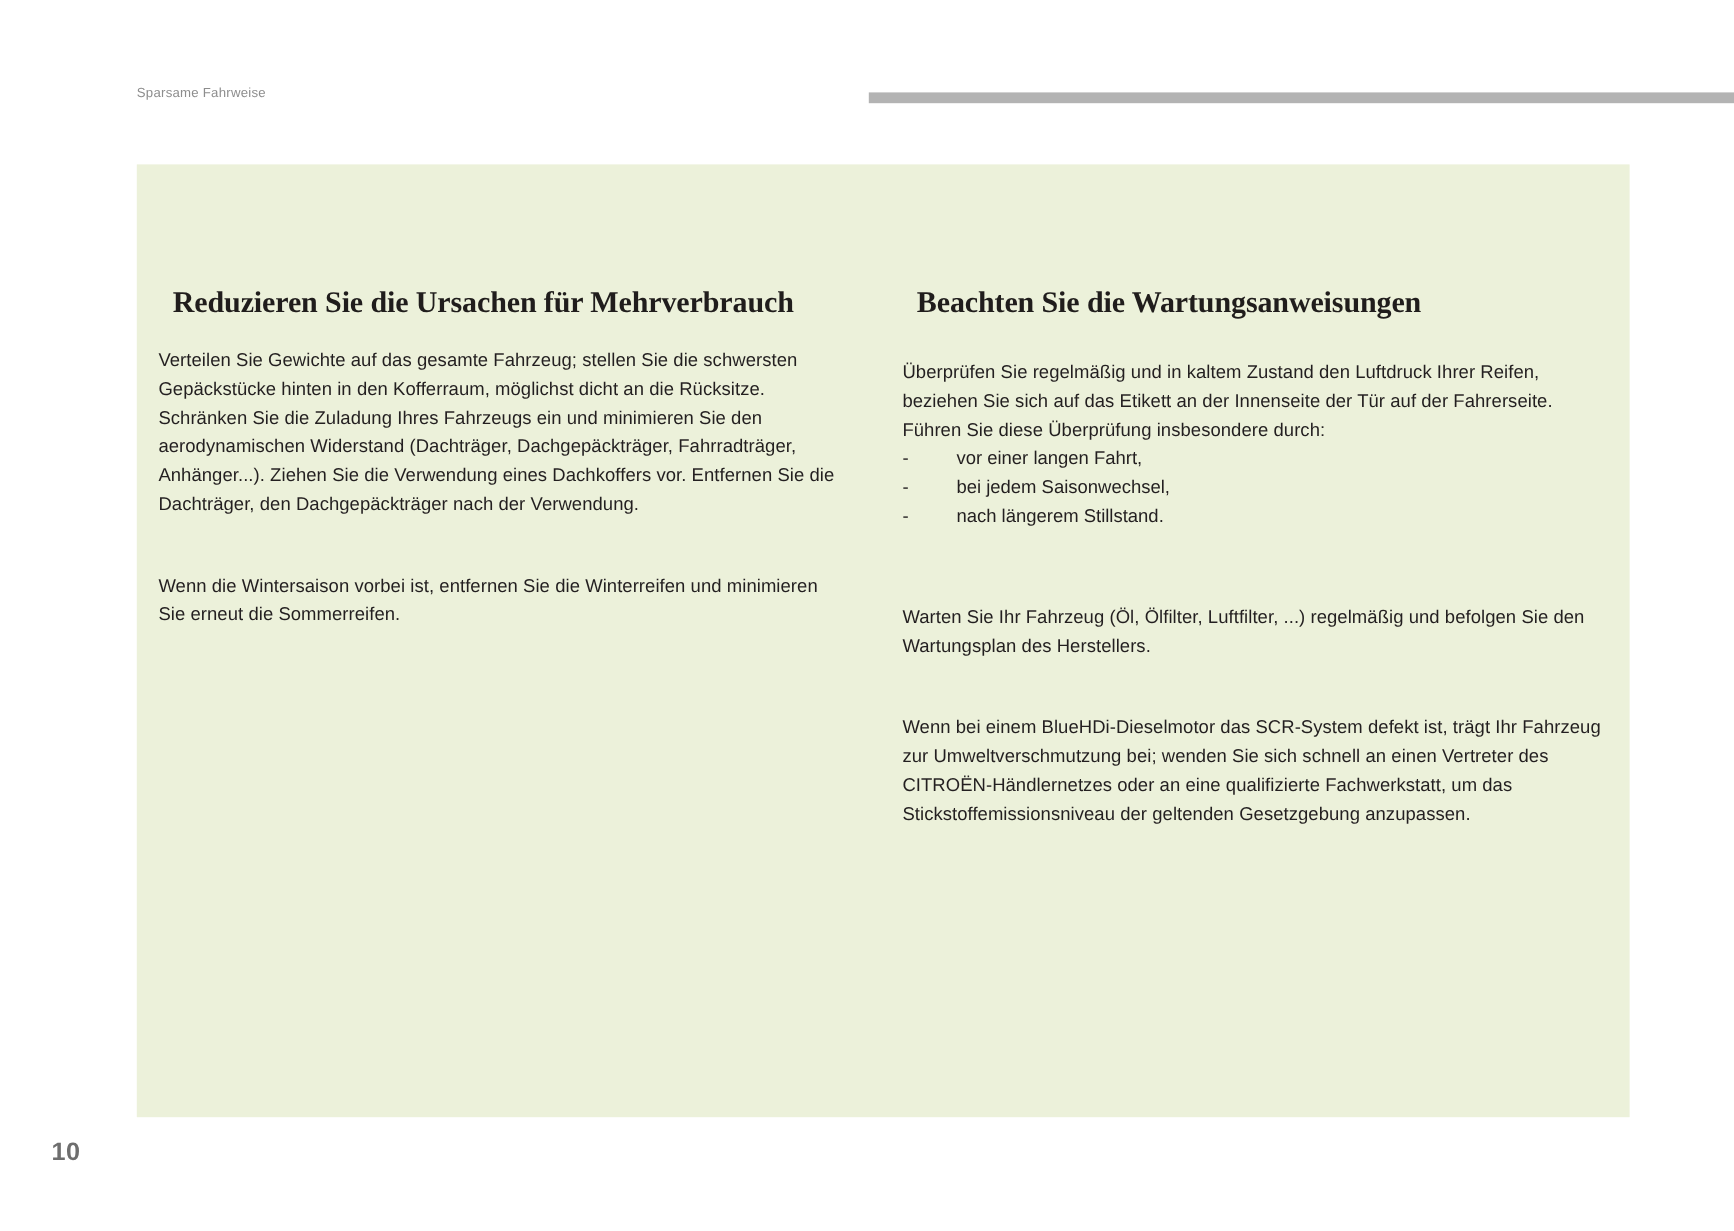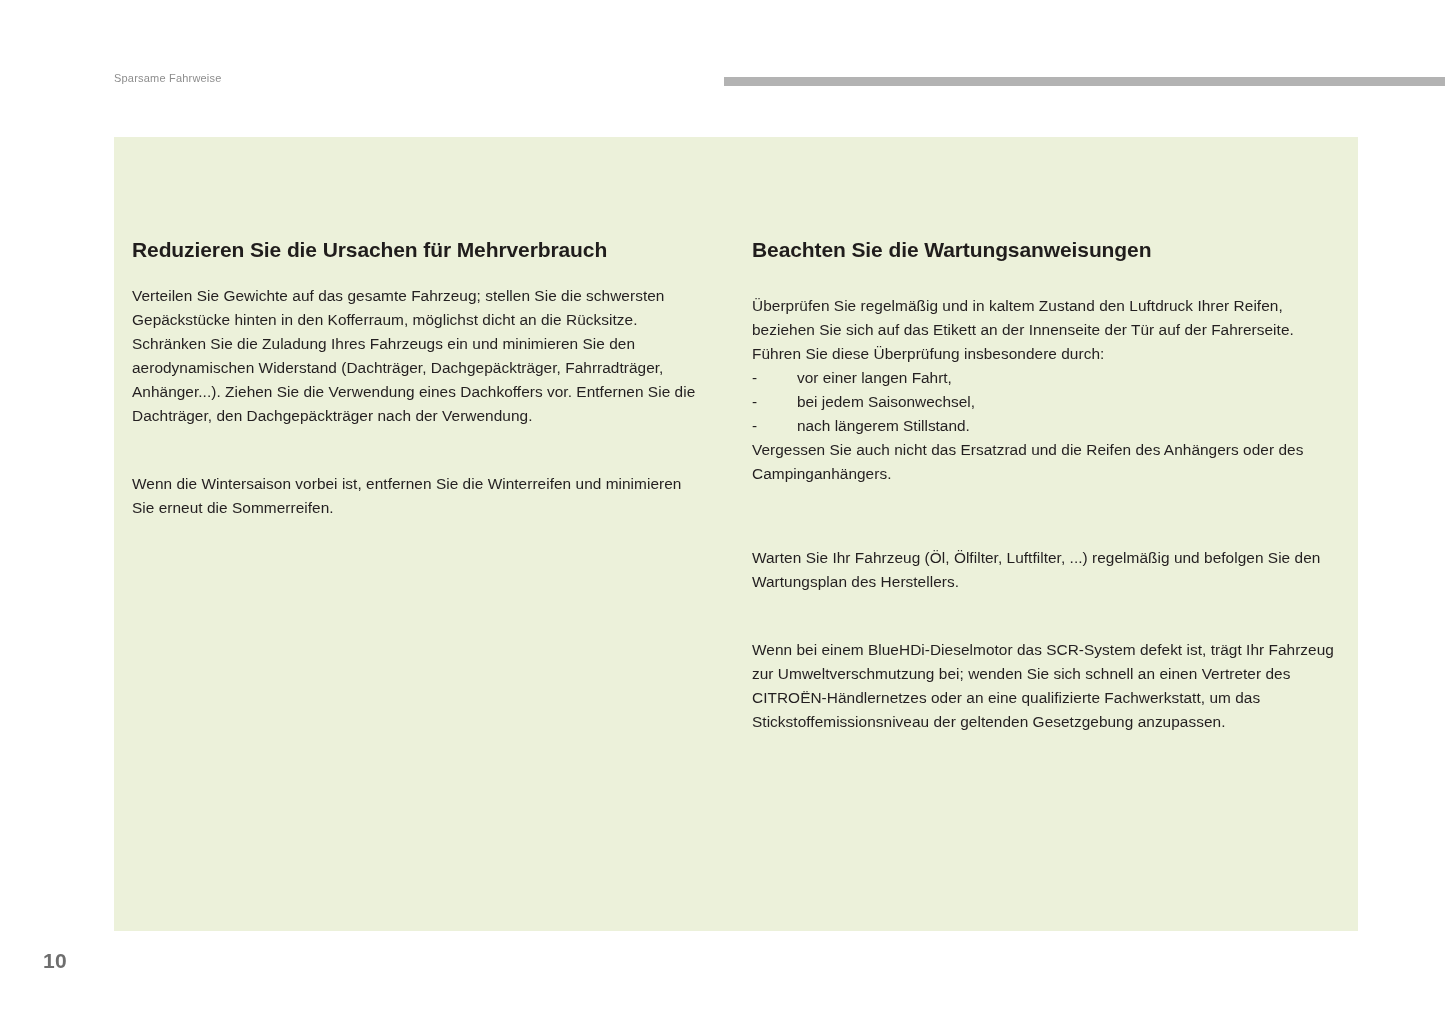--- a/index.html
+++ b/index.html
@@ -71,26 +71,27 @@
   }
   .col-left {
     width: 620px;
     padding-right: 46px;
   }
   .col-right {
     width: 588px;
   }
 
   h2.section-title {
-    margin: 0 0 20px 0;
-    font-size: 21px;
+    margin: 0 0 20px 12px;
+    font-size: 25px;
     font-weight: bold;
     line-height: 1.28;
     color: #201d1c;
     letter-spacing: -0.1px;
+    font-family: Liberation Serif, serif;
   }
   .col-right h2.section-title {
     margin-bottom: 30px;
   }
 
   p.body-text {
     margin: 0;
     font-size: 15.4px;
     line-height: 1.56;
     color: #231f20;
@@ -164,21 +165,20 @@
           <li>
             <span class="dash">-</span>
             <span>bei jedem Saisonwechsel,</span>
           </li>
           <li>
             <span class="dash">-</span>
             <span>nach längerem Stillstand.</span>
           </li>
         </ul>
 
-        <p class="body-text">Vergessen Sie auch nicht das Ersatzrad und die Reifen des Anhängers oder des Campinganhängers.</p>
 
         <p class="body-text gap-xl">Warten Sie Ihr Fahrzeug (Öl, Ölfilter, Luftfilter, ...) regelmäßig und befolgen Sie den Wartungsplan des Herstellers.</p>
 
         <p class="body-text gap-lg">Wenn bei einem BlueHDi-Dieselmotor das SCR-System defekt ist, trägt Ihr Fahrzeug zur Umweltverschmutzung bei; wenden Sie sich schnell an einen Vertreter des CITROËN-Händlernetzes oder an eine qualifizierte Fachwerkstatt, um das Stickstoffemissionsniveau der geltenden Gesetzgebung anzupassen.</p>
 
 
       </div>
 
     </div>
   </div>

